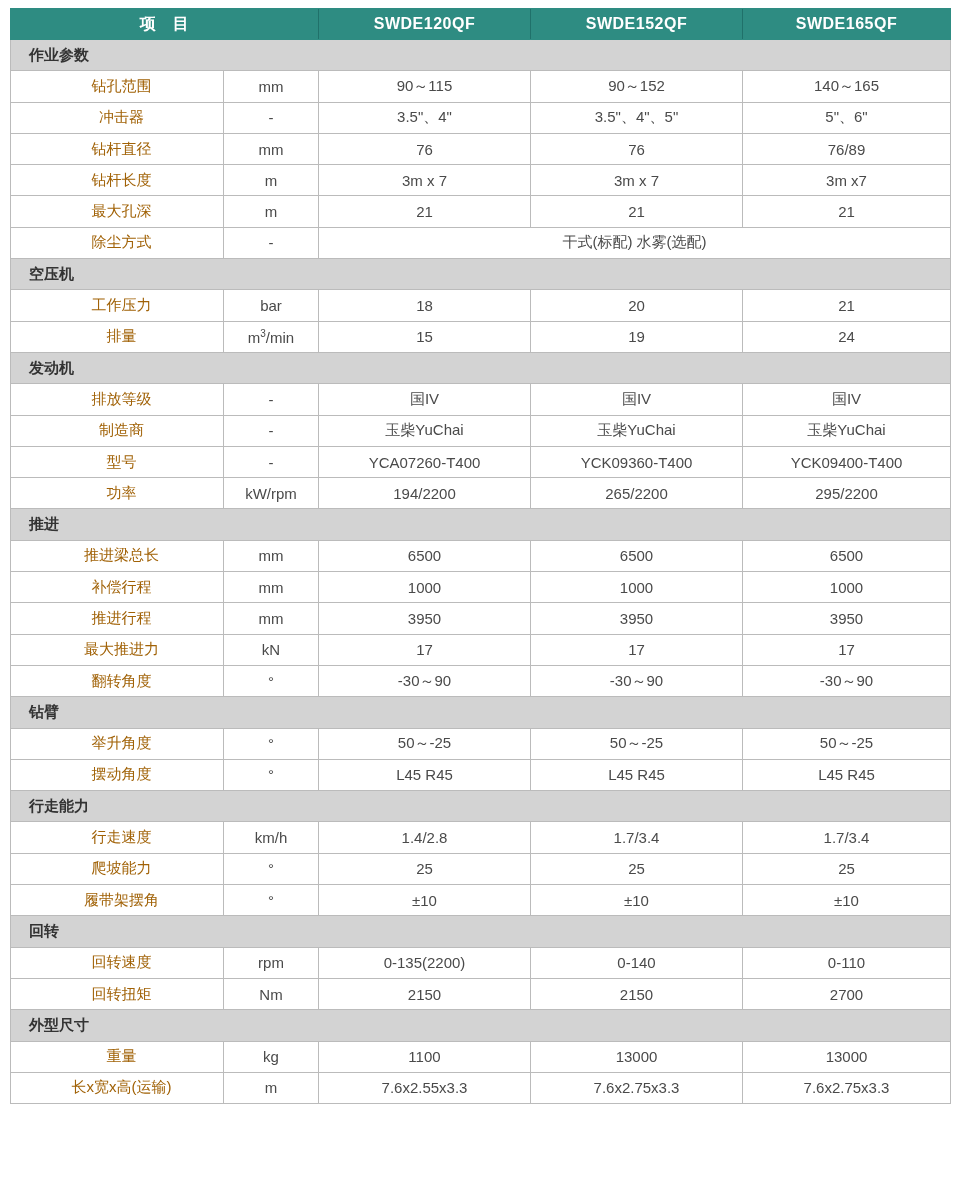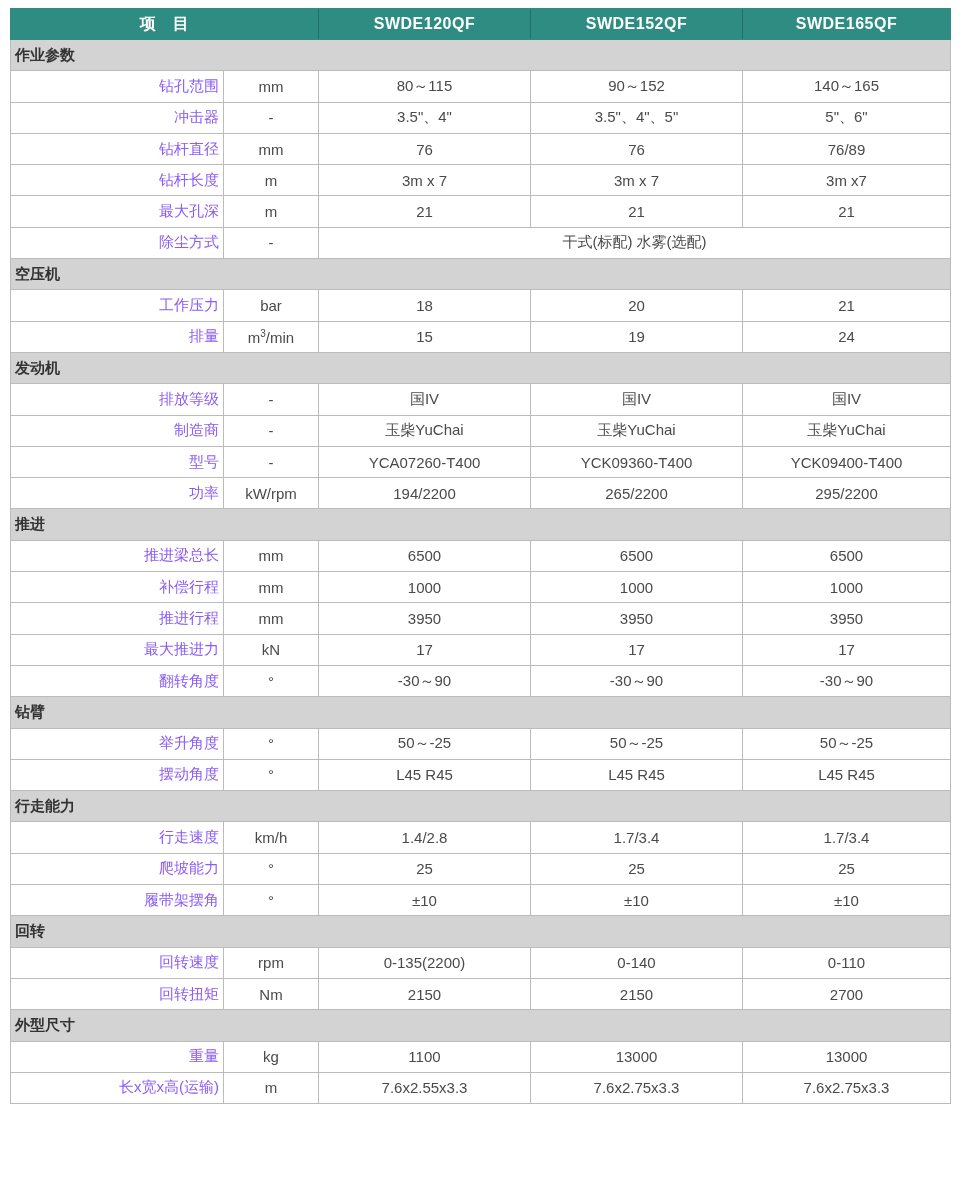--- a/index.html
+++ b/index.html
@@ -45,27 +45,27 @@
     text-align: center;
     padding: 0 4px;
     overflow: hidden;
     white-space: nowrap;
   }
   tbody tr.section-row td {
     background: var(--section-bg);
     color: var(--text-dark);
     font-weight: bold;
     text-align: left;
-    padding-left: 4px;
+    padding-left: 18px;
     font-size: 15px;
   }
   tbody td.label {
-    text-align: right;
+    text-align: center;
     padding-left: 13px;
-    color: #8b5cf6;
+    color: #a16207;
   }
   tbody td.unit { color: #4A4A4A; }
   tbody td.unit sup { font-size: 10px; }
 </style>
 </head>
 <body>
 
 <div class="page">
   <table class="spec">
     <colgroup>
@@ -83,21 +83,21 @@
         <th class="model last">SWDE165QF</th>
       </tr>
     </thead>
     <tbody id="table-body">
         <tr class="section-row">
           <td colspan="5">作业参数</td>
         </tr>
         <tr>
           <td class="label">钻孔范围</td>
           <td class="unit">mm</td>
-          <td class="value">80～115</td>
+          <td class="value">90～115</td>
           <td class="value">90～152</td>
           <td class="value">140～165</td>
         </tr>
         <tr>
           <td class="label">冲击器</td>
           <td class="unit">-</td>
           <td class="value">3.5"、4"</td>
           <td class="value">3.5"、4"、5"</td>
           <td class="value">5"、6"</td>
         </tr>

